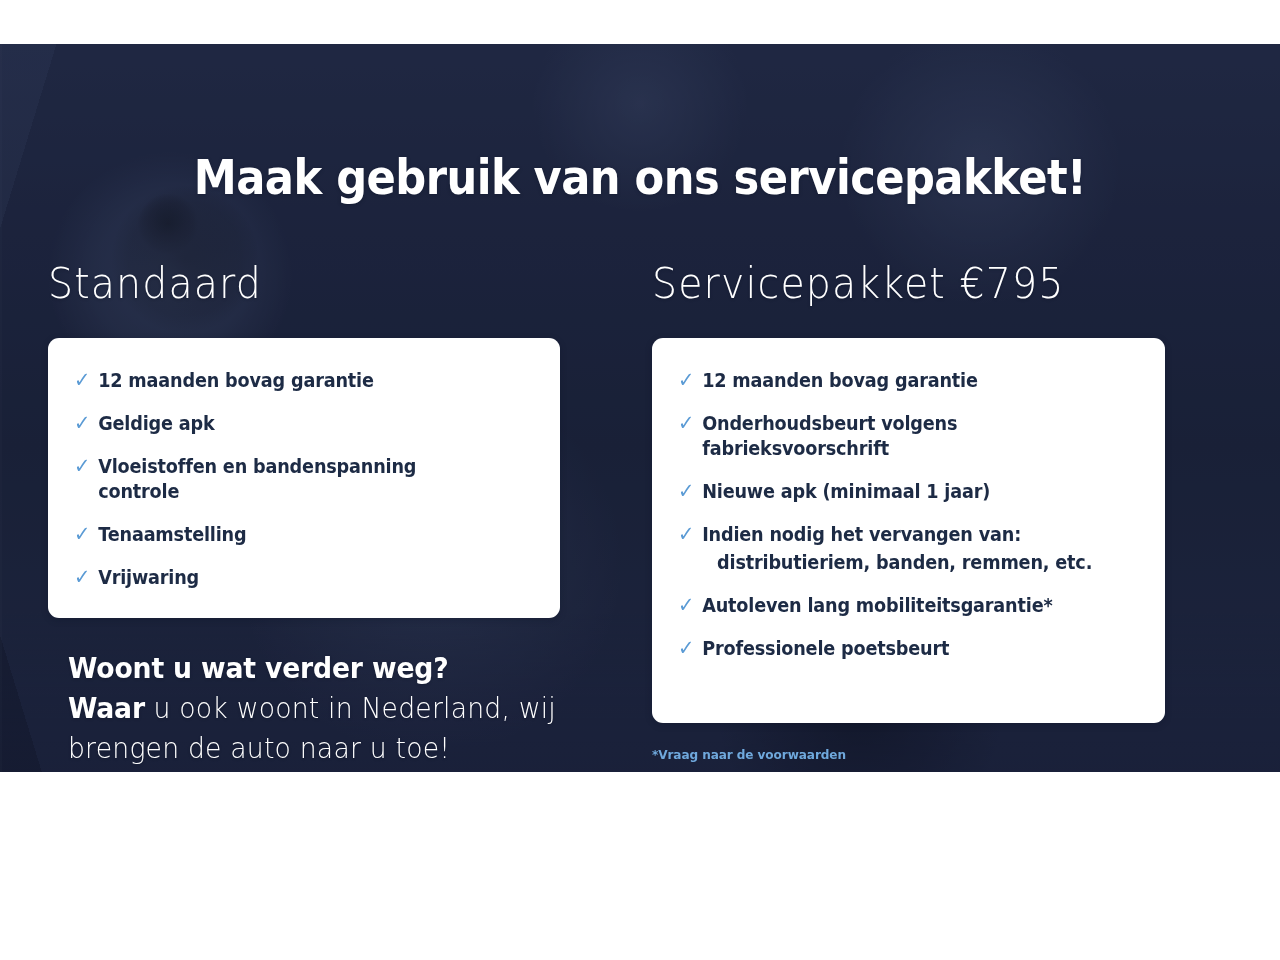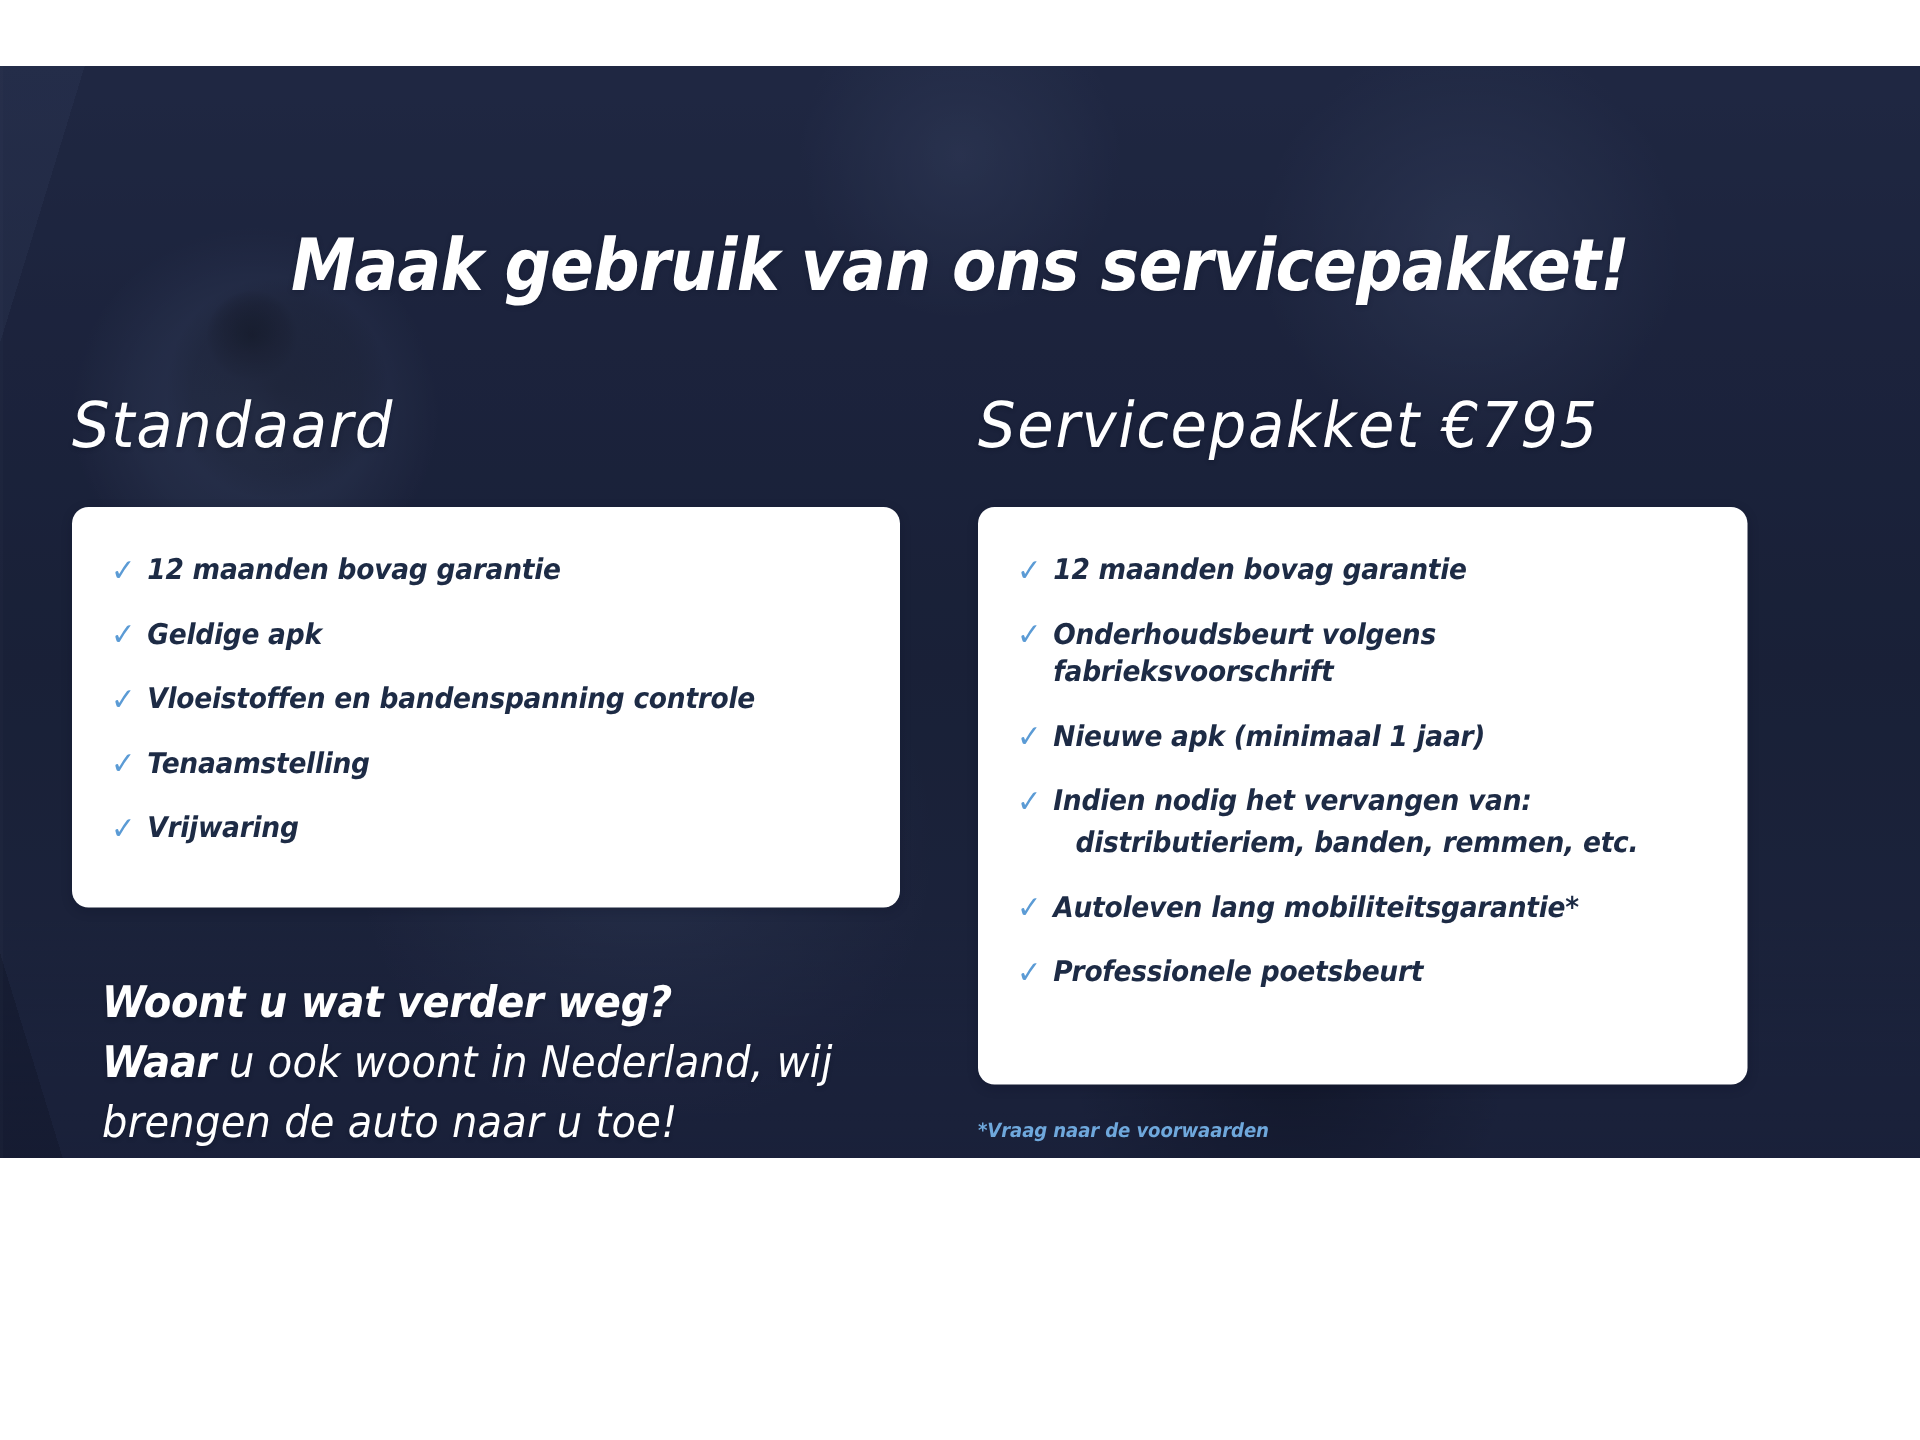--- a/index.html
+++ b/index.html
@@ -63,41 +63,41 @@
     opacity: .55;
   }
   
   .hero-tint {
     position: absolute;
     inset: 0;
     background: rgba(45,57,90,0.58);
     mix-blend-mode: multiply;
   }
 
-  .hero-content { position: absolute; inset: 0; font-style: italic; }
+  .hero-content { position: absolute; inset: 0; }
 
   
   .headline {
     position: absolute;
     left: 0; top: 105px;
     width: 1280px;
     text-align: center;
     color: #ffffff;
     font-family: "DejaVu Sans", sans-serif;
     font-weight: 700;
     font-size: 48px;
     letter-spacing: -0.6px;
     transform: scaleX(0.90);
     transform-origin: center center;
     text-shadow: 0 1px 4px rgba(10,16,34,0.35);
   }
 
   
   .col { position: absolute; top: 214px; }
-  .col-left  { left: 48px;  width: 552px; }
+  .col-left  { left: 48px;  width: 512px; }
   .col-right { left: 652px; width: 513px; }
 
   .col-title {
     color: #ffffff;
     font-family: "DejaVu Sans", sans-serif;
     font-weight: 300;
     font-size: 42px;
     line-height: 52px;
     letter-spacing: 1.2px;
     white-space: nowrap;

